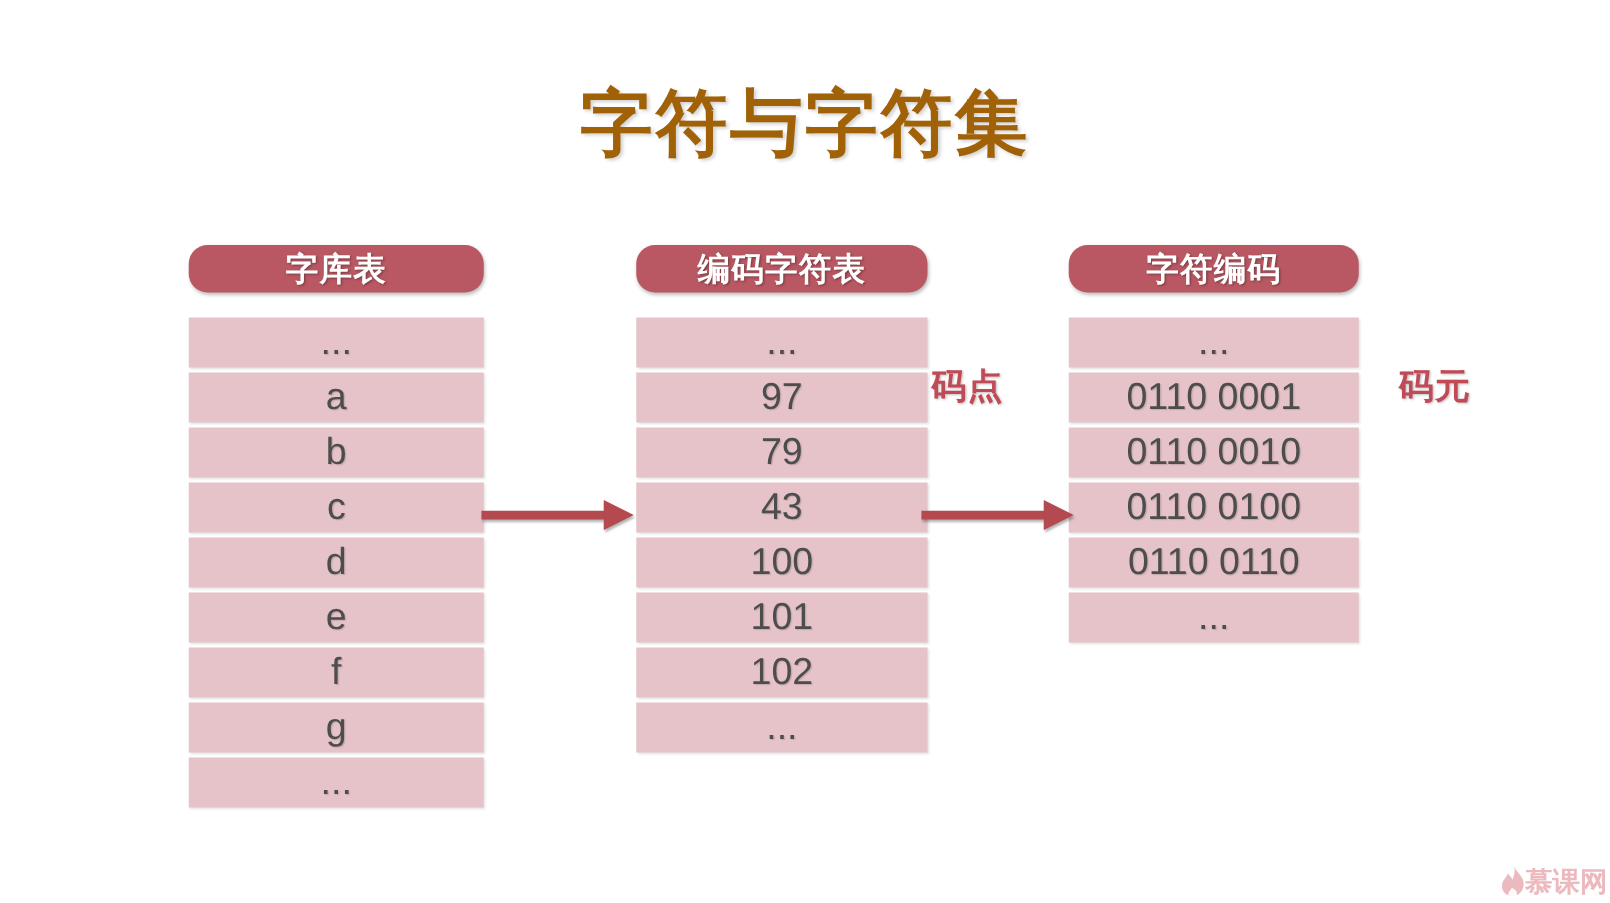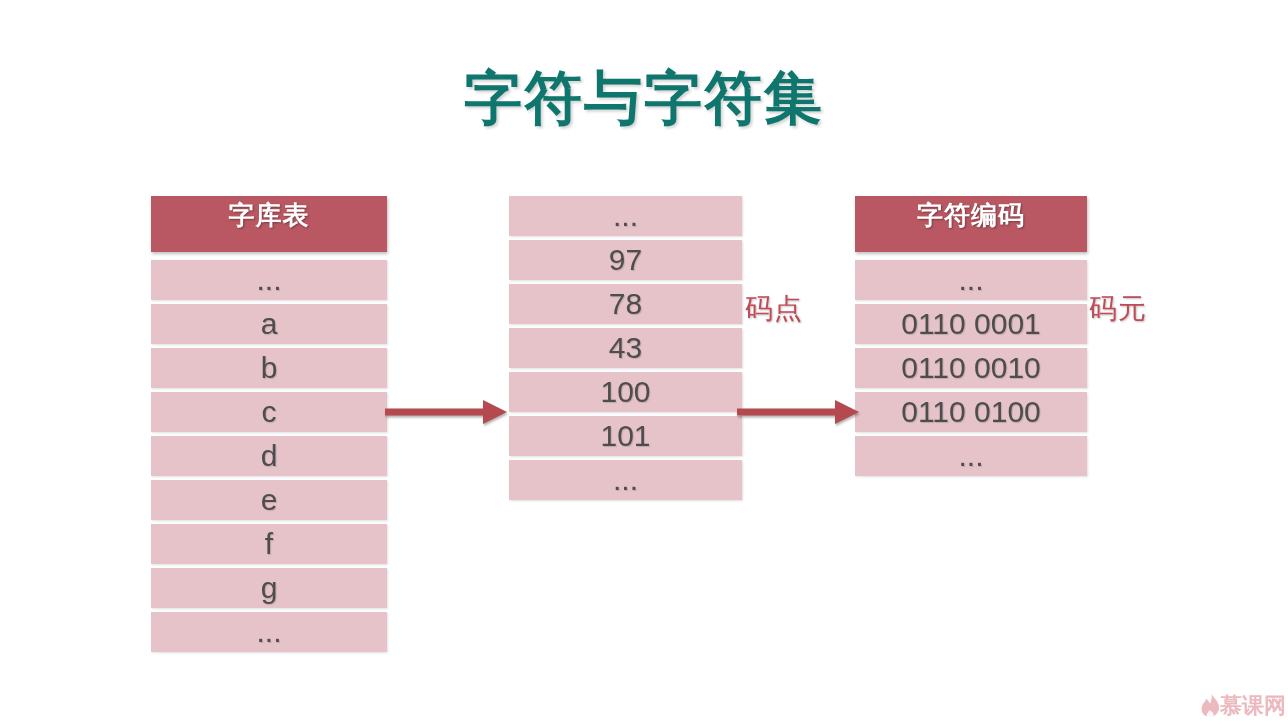--- a/index.html
+++ b/index.html
@@ -11,40 +11,41 @@
     font-family: "Liberation Sans", sans-serif;
   }
 
   .slide-title {
     position: absolute;
     left: 0; right: 0; top: 60px;
     text-align: center;
     font-size: 58px;
     font-weight: bold;
     letter-spacing: 2px;
-    color: #0f766e;
+    color: #a16207;
     text-shadow: 2px 2px 3px rgba(0,0,0,0.18);
   }
 
   .enc-table { position: absolute; top: 196px; }
   .enc-table.t1 { left: 151px; width: 236px; }
   .enc-table.t2 { left: 509px; width: 233px; }
   .enc-table.t3 { left: 855px; width: 232px; }
 
   .enc-table .hdr {
-    height: 56px; line-height: 38px;
-    margin-bottom: 8px;
+    height: 38px; line-height: 38px;
+    margin-bottom: 20px;
     background: #b95862;
     color: #ffffff;
     font-size: 26px;
     font-weight: bold;
     text-align: center;
     letter-spacing: 1px;
     box-shadow: 1px 2px 3px rgba(0,0,0,0.25);
     text-shadow: 1px 1px 2px rgba(0,0,0,0.35);
+    border-radius: 15px;
   }
 
   .enc-table .row {
     height: 40px; line-height: 40px;
     margin-bottom: 4px;
     background: #e5c3c8;
     color: #4d4d4d;
     font-size: 30px;
     text-align: center;
     box-shadow: 1px 1px 2px rgba(0,0,0,0.12);
@@ -57,28 +58,28 @@
     width: 124px; height: 32px;
     filter: drop-shadow(1px 2px 1px rgba(0,0,0,0.3));
   }
   .arrow.a1 { left: 385px; }
   .arrow.a2 { left: 737px; }
 
   .side-label {
     position: absolute;
     top: 290px;
     font-size: 28px;
-    font-weight: normal;
+    font-weight: bold;
     color: #c04a56;
     letter-spacing: 1px;
     text-shadow: 1px 1px 2px rgba(0,0,0,0.25);
     white-space: nowrap;
   }
   .side-label.lbl-codepoint { left: 745px; }
-  .side-label.lbl-codeunit  { left: 1089px; }
+  .side-label.lbl-codeunit  { left: 1119px; }
 
   .watermark {
     position: absolute;
     left: 1201px; top: 691px;
     display: flex;
     align-items: center;
     gap: 0;
     color: #ecb9be;
     font-size: 22px;
     font-weight: bold;
@@ -98,35 +99,38 @@
   <div class="row">b</div>
   <div class="row">c</div>
   <div class="row">d</div>
   <div class="row">e</div>
   <div class="row">f</div>
   <div class="row">g</div>
   <div class="row">...</div>
 </div>
 
 <div class="enc-table t2">
+  <div class="hdr">编码字符表</div>
   <div class="row">...</div>
   <div class="row">97</div>
-  <div class="row">78</div>
+  <div class="row">79</div>
   <div class="row">43</div>
   <div class="row">100</div>
   <div class="row">101</div>
+  <div class="row">102</div>
   <div class="row">...</div>
 </div>
 
 <div class="enc-table t3">
   <div class="hdr">字符编码</div>
   <div class="row">...</div>
   <div class="row">0110 0001</div>
   <div class="row">0110 0010</div>
   <div class="row">0110 0100</div>
+  <div class="row">0110 0110</div>
   <div class="row">...</div>
 </div>
 
 <svg class="arrow a1" viewBox="0 0 124 32" xmlns="http://www.w3.org/2000/svg">
   <line x1="0" y1="15" x2="102" y2="15" stroke="#b4494f" stroke-width="7"></line>
   <polygon points="98,3 122,15 98,27" fill="#b4494f"></polygon>
 </svg>
 <svg class="arrow a2" viewBox="0 0 124 32" xmlns="http://www.w3.org/2000/svg">
   <line x1="0" y1="15" x2="102" y2="15" stroke="#b4494f" stroke-width="7"></line>
   <polygon points="98,3 122,15 98,27" fill="#b4494f"></polygon>

